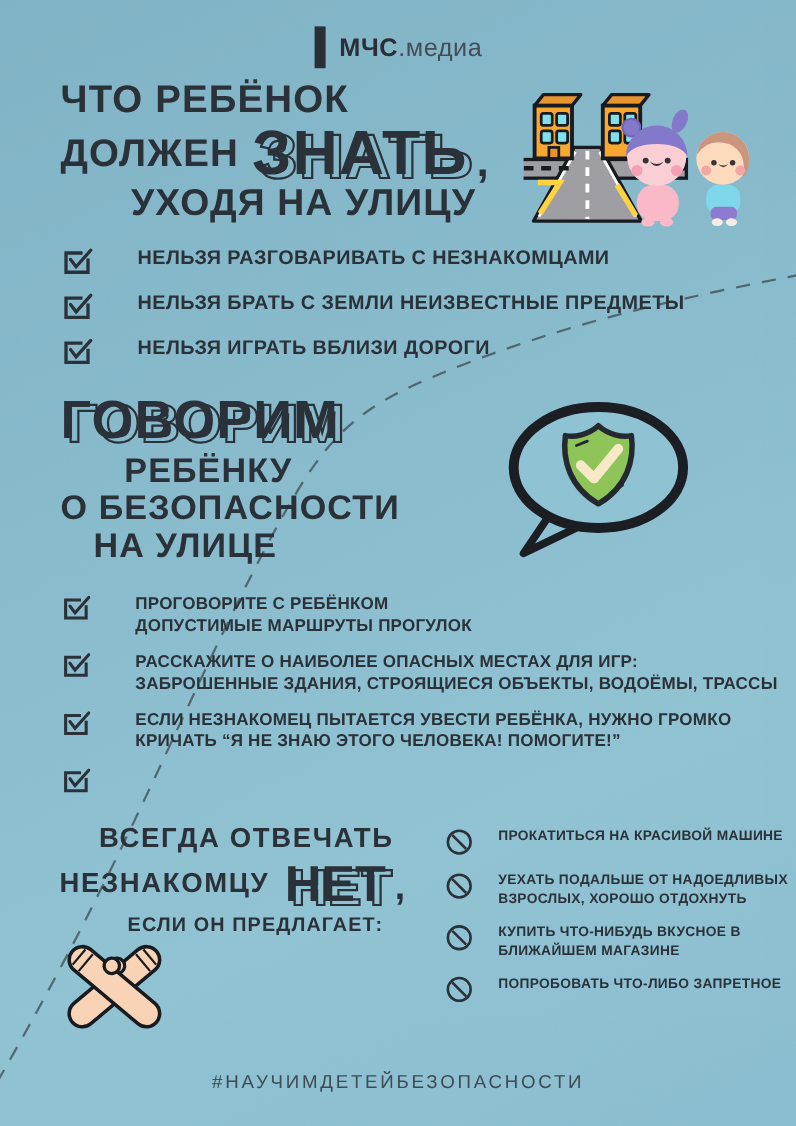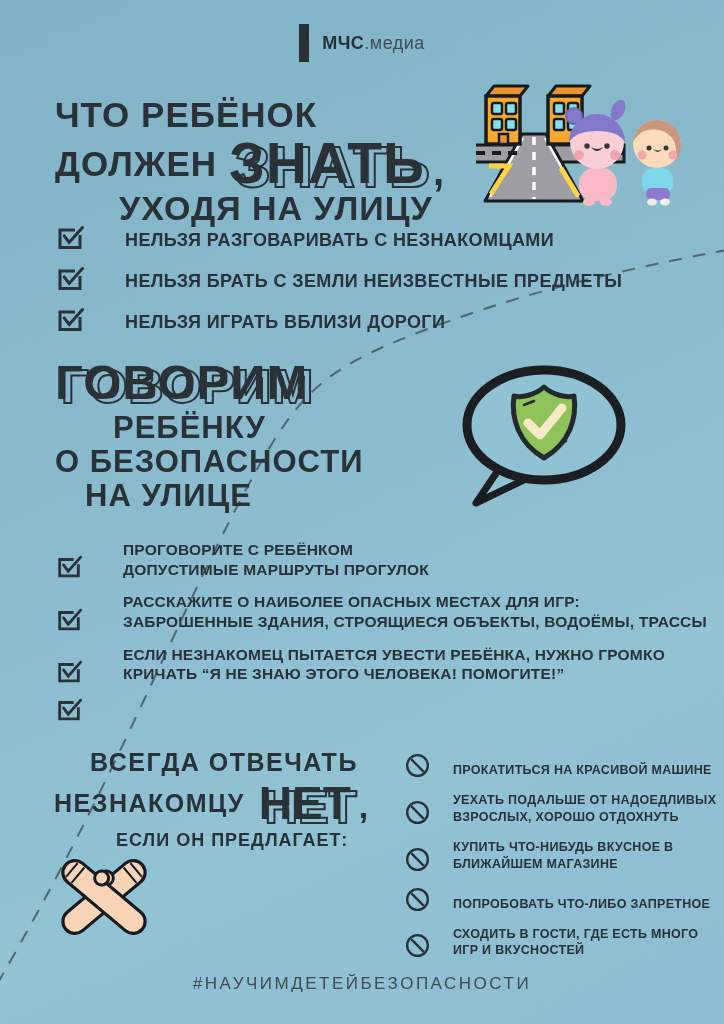--- a/index.html
+++ b/index.html
@@ -10,39 +10,39 @@
   }
   .layer{position:absolute;z-index:1;}
   svg{display:block;}
   
   .decor{position:absolute;inset:0;z-index:0;}
   
   .noise{position:absolute;inset:0;z-index:5;pointer-events:none;opacity:.55;}
   
   .logo{top:24px;left:0;right:0;display:flex;justify-content:center;align-items:center;gap:13px;}
   .logo-bar{width:10px;height:38px;background:#262c33;}
-  .logo-text{font-size:18px;letter-spacing:.5px;color:#262c33;}
+  .logo-text{font-size:23px;letter-spacing:.5px;color:#262c33;}
   .logo-text b{font-weight:bold;}
   .logo-text .suffix{font-weight:400;color:#414a52;}
   
   .big-word{position:relative;display:inline-block;font-weight:bold;line-height:1;}
   .bw-outline{position:absolute;left:6px;top:4px;z-index:0;color:transparent;
     -webkit-text-stroke:2px #272e35;}
   .bw-front{position:relative;z-index:1;}
   
-  .title{top:96px;left:55px;font-weight:bold;letter-spacing:1px;line-height:1.06;}
+  .title{top:72px;left:55px;font-weight:bold;letter-spacing:1px;line-height:1.06;}
   .title-l1{font-size:35px;}
   .title-l2{display:flex;align-items:center;gap:12px;margin-top:2px;}
   .title-l2 .prefix{font-size:35px;font-weight:bold;}
   .title-l2 .big-word{font-size:57px;}
   .title-l2 .comma{font-size:40px;font-weight:bold;align-self:flex-end;margin-left:-4px;}
   .title-l3{font-size:34px;padding-left:64px;margin-top:-2px;}
   
   .checklist{list-style:none;margin:0;padding:0;display:flex;flex-direction:column;}
-  .check-row{display:flex;align-items:flex-end;}
+  .check-row{display:flex;align-items:flex-start;}
   .check-icon{flex:0 0 auto;}
   .rules{top:224px;left:55px;gap:14px;}
   .rules .check-row{gap:40px;}
   .rules .row-text{font-size:18px;font-weight:bold;letter-spacing:.4px;}
   .talk-items{top:540px;left:55px;gap:13px;}
   .talk-items .check-row{gap:40px;}
   .talk-items .row-text{font-size:15.5px;font-weight:bold;letter-spacing:.2px;line-height:1.27;white-space:pre-line;}
   
   .talk-head{top:358px;left:55px;font-weight:bold;line-height:1.1;letter-spacing:1px;}
   .talk-head .big-word{font-size:49px;}
@@ -307,30 +307,20 @@
     </li>
     <li class="check-row">
       <span class="check-icon">
         <svg width="27" height="27" viewBox="0 0 30 30">
             <circle cx="15" cy="15" r="11.5" fill="none" stroke="#272e35" stroke-width="2.6"></circle>
             <line x1="8" y1="8" x2="22" y2="22" stroke="#272e35" stroke-width="2.6"></line>
           </svg>
       </span>
       <span class="row-text">ПОПРОБОВАТЬ ЧТО-ЛИБО ЗАПРЕТНОЕ</span>
     </li>
-    <li class="check-row">
-      <span class="check-icon">
-        <svg width="27" height="27" viewBox="0 0 30 30">
-            <circle cx="15" cy="15" r="11.5" fill="none" stroke="#272e35" stroke-width="2.6"></circle>
-            <line x1="8" y1="8" x2="22" y2="22" stroke="#272e35" stroke-width="2.6"></line>
-          </svg>
-      </span>
-      <span class="row-text">СХОДИТЬ В ГОСТИ, ГДЕ ЕСТЬ МНОГО
-ИГР И ВКУСНОСТЕЙ</span>
-    </li>
   </ul>
 
   <div class="layer footer">#НАУЧИМДЕТЕЙБЕЗОПАСНОСТИ</div>
 
   <svg class="noise" width="724" height="1024">
     <filter id="grain">
         <feTurbulence type="fractalNoise" baseFrequency="0.9" numOctaves="2" stitchTiles="stitch"></feTurbulence>
       <feColorMatrix type="matrix" values="0 0 0 0 1  0 0 0 0 1  0 0 0 0 1  0 0 0 0.06 0"></feColorMatrix>
     </filter>
     <rect width="724" height="1024" filter="url(#grain)"></rect>

